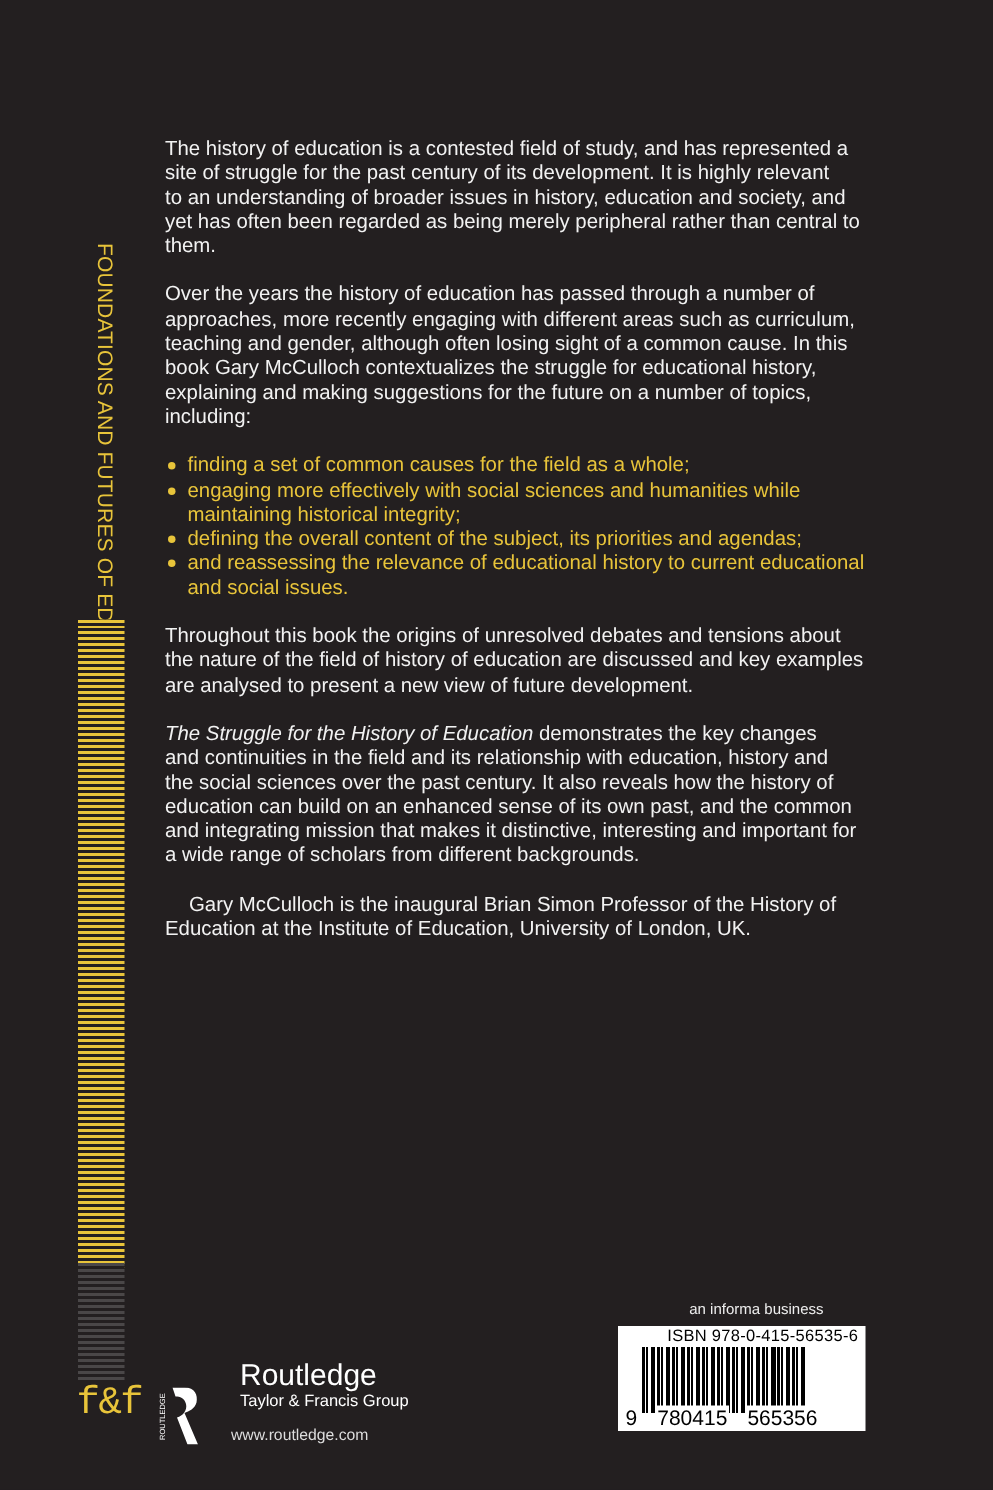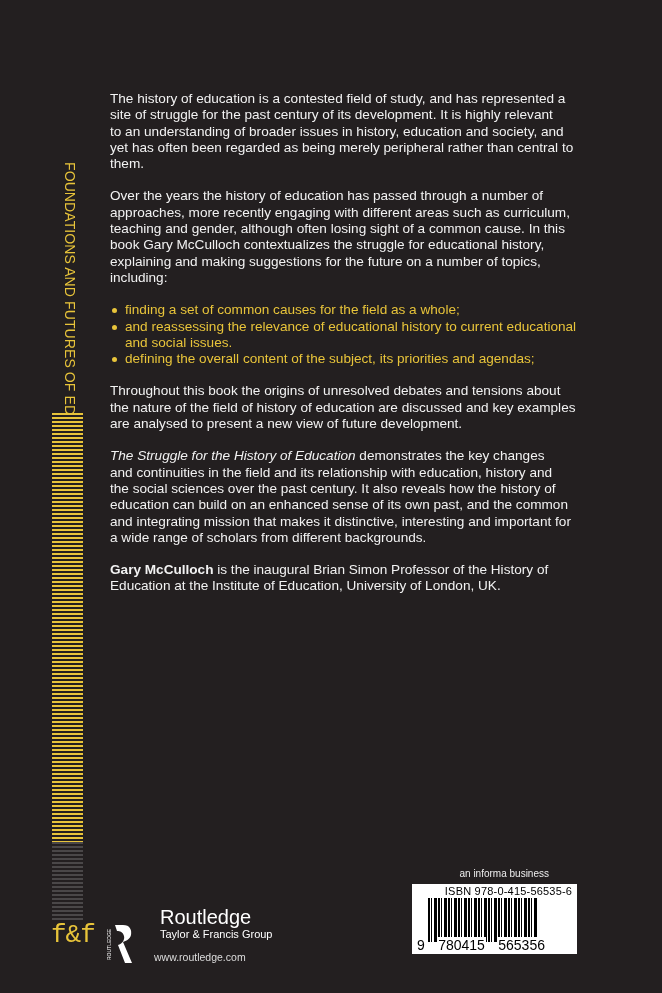--- a/index.html
+++ b/index.html
@@ -61,21 +61,21 @@
     .content p { margin: 0 0 16px 0; white-space: pre-line; }
     .bullets { margin: 0 0 16px 0; padding: 0; list-style: none; color: #e8c43a; }
     .bullets li { position: relative; padding-left: 15px; white-space: pre-line; }
     .bullets li::before {
       content: "";
       position: absolute; left: 2px; top: 6px;
       width: 5px; height: 5px; border-radius: 50%;
       background: #e8c43a;
     }
     .italic { font-style: italic; }
-    .bold { font-weight: bold; }
+    .bold { font-weight: normal; margin-left: 16px; }
     .series { font-size: 12.5px; margin-top: 2px; }
     .publisher {
       position: absolute; left: 106px; top: 906px;
       display: flex; align-items: flex-end; gap: 20px;
     }
     .r-mark {
       width: 28px; height: 38px;
       position: relative;
     }
     .r-mark .tiny {
@@ -129,23 +129,25 @@
 yet has often been regarded as being merely peripheral rather than central to
 them.</p>
   <p>Over the years the history of education has passed through a number of
 approaches, more recently engaging with different areas such as curriculum,
 teaching and gender, although often losing sight of a common cause. In this
 book Gary McCulloch contextualizes the struggle for educational history,
 explaining and making suggestions for the future on a number of topics,
 including:</p>
   <ul class="bullets">
     <li>finding a set of common causes for the field as a whole;</li>
+    <li>engaging more effectively with social sciences and humanities while
+maintaining historical integrity;</li>
+    <li>defining the overall content of the subject, its priorities and agendas;</li>
     <li>and reassessing the relevance of educational history to current educational
 and social issues.</li>
-    <li>defining the overall content of the subject, its priorities and agendas;</li>
   </ul>
   <p>Throughout this book the origins of unresolved debates and tensions about
 the nature of the field of history of education are discussed and key examples
 are analysed to present a new view of future development.</p>
   <p><span class="italic">The Struggle for the History of Education</span><span> demonstrates the key changes
 and continuities in the field and its relationship with education, history and
 the social sciences over the past century. It also reveals how the history of
 education can build on an enhanced sense of its own past, and the common
 and integrating mission that makes it distinctive, interesting and important for
 a wide range of scholars from different backgrounds.</span></p>

